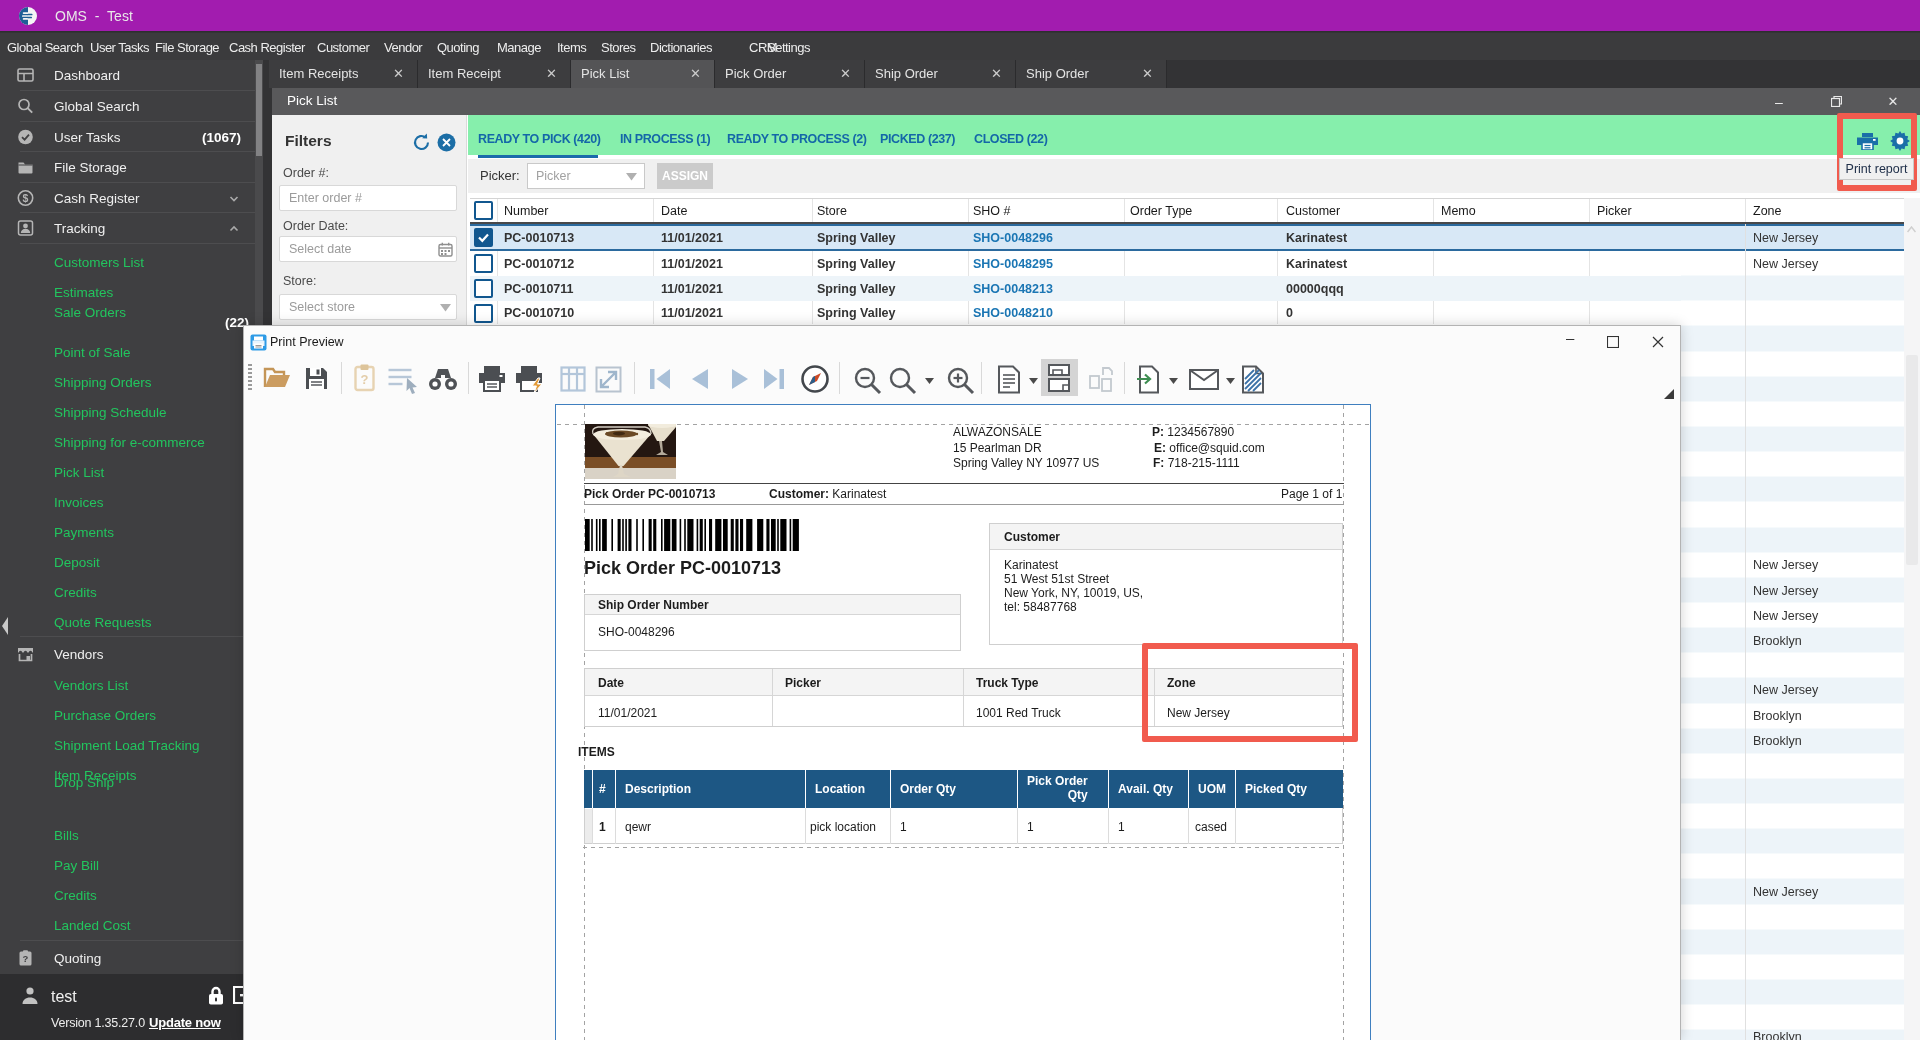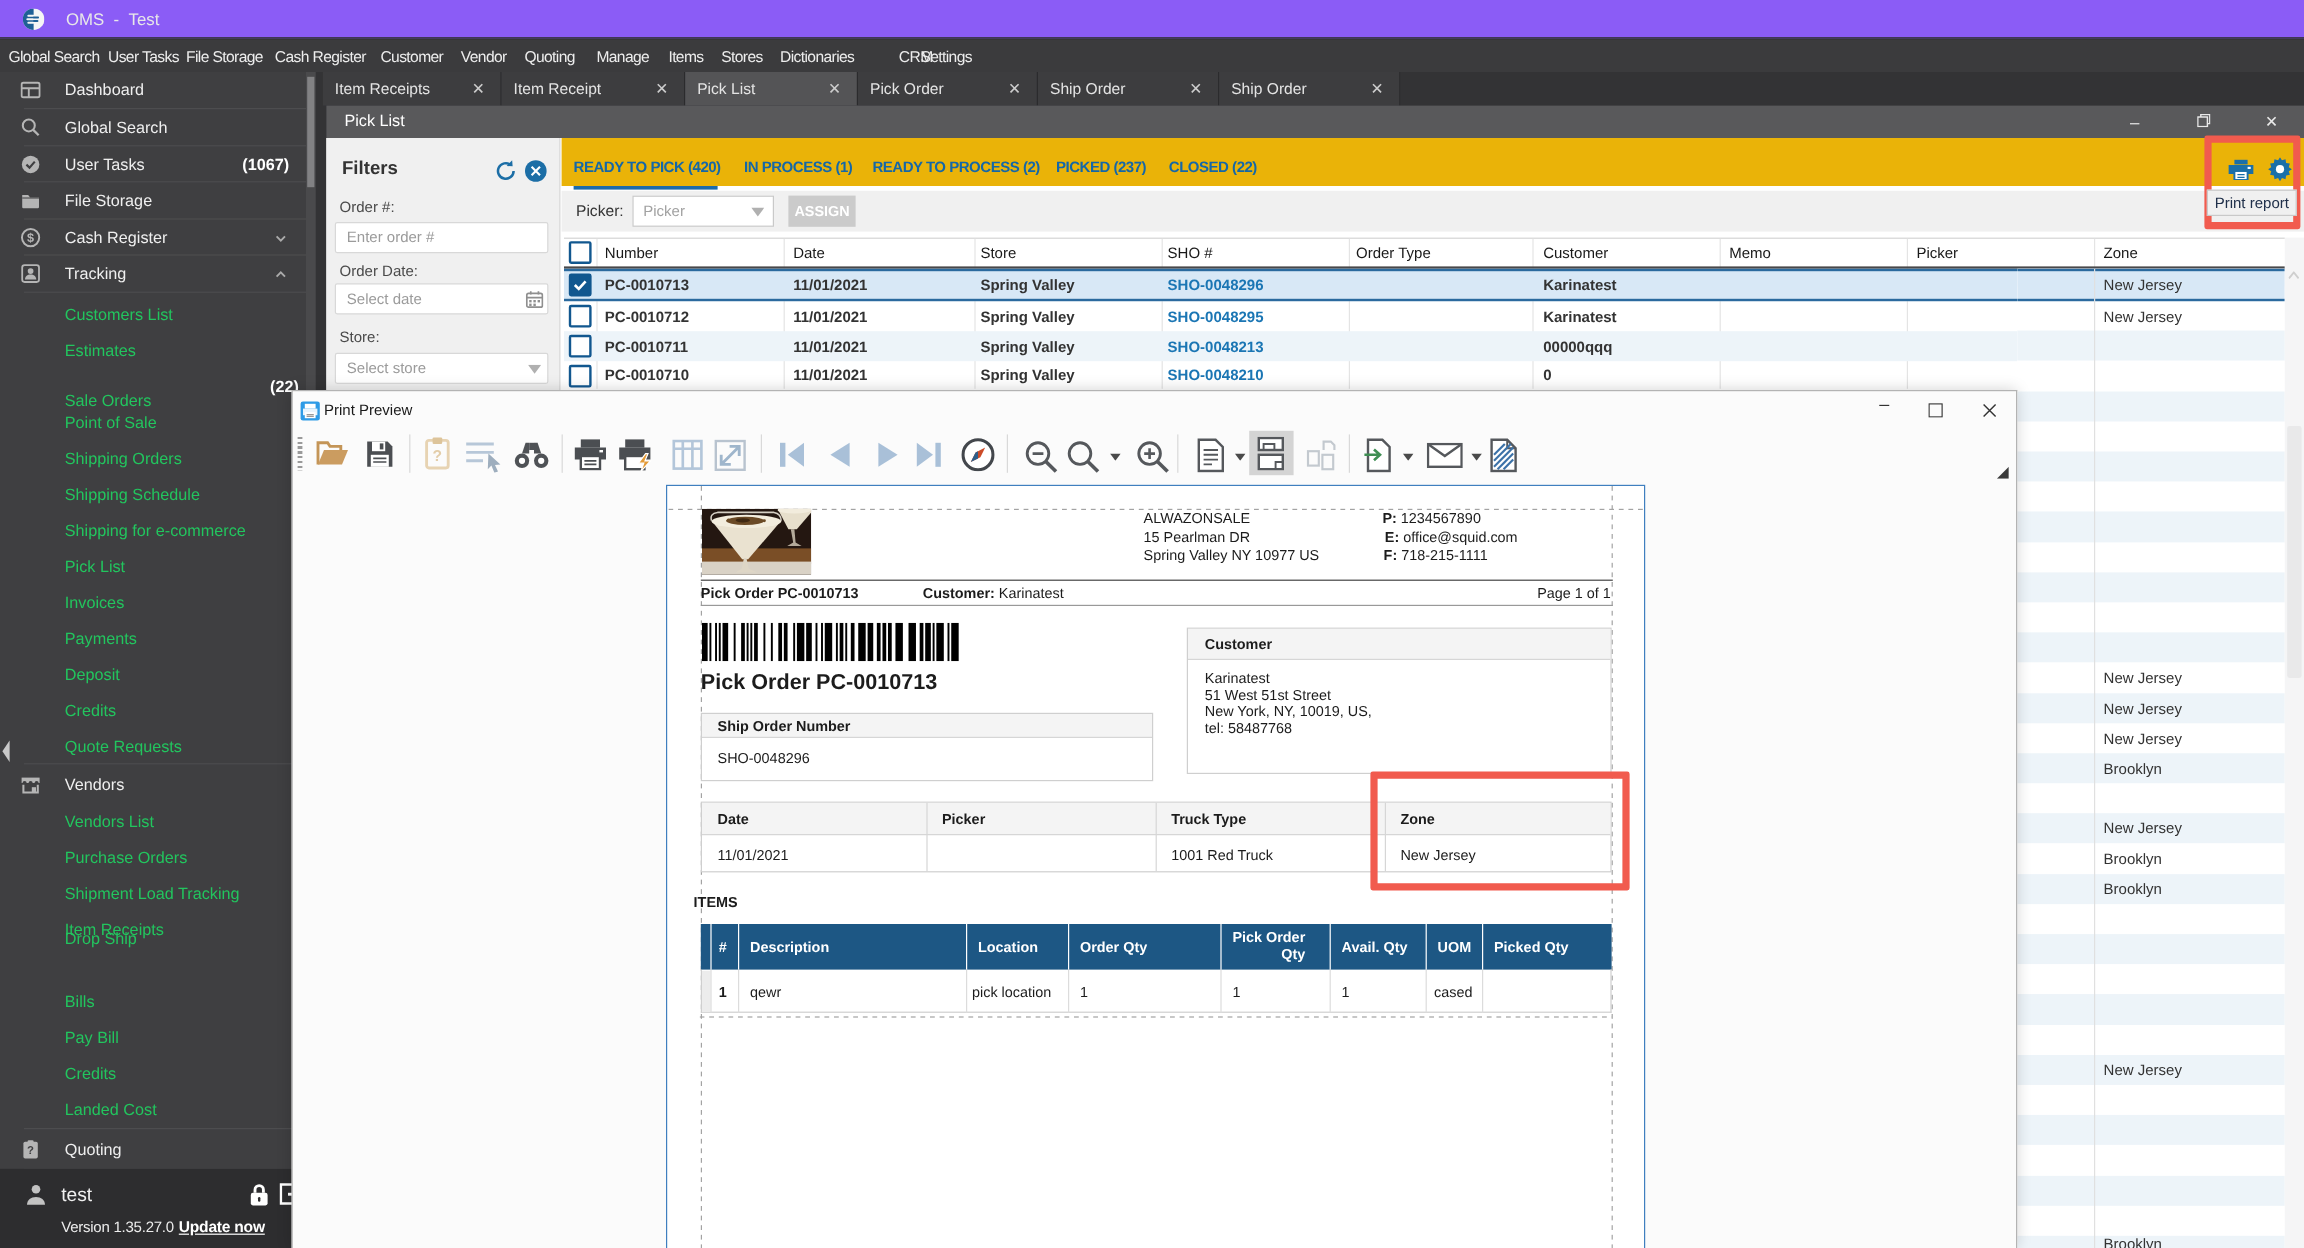--- a/index.html
+++ b/index.html
@@ -1,21 +1,21 @@
 <!DOCTYPE html>
 <html><head>
 <meta charset="utf-8">
 <style>
 * { margin:0; padding:0; box-sizing:border-box; }
 html,body { width:1920px; height:1040px; overflow:hidden; }
 body { font-family:"Liberation Sans", sans-serif; }
 .app { position:relative; width:1920px; height:1040px; background:#333335; overflow:hidden; }
 .abs { position:absolute; }
 
-.titlebar { position:absolute; left:0; top:0; width:1920px; height:32px; background:#8b5cf6; border-bottom:1px solid #2e2e30; }
+.titlebar { position:absolute; left:0; top:0; width:1920px; height:32px; background:#a21caf; border-bottom:1px solid #2e2e30; }
 .apptitle { position:absolute; left:55px; top:8px; font-size:14px; color:#e8e8e8; }
 .menubar { position:absolute; left:0; top:33px; width:1920px; height:27px; background:#3b3b3d; }
 .menubar span { position:absolute; top:7px; font-size:13px; color:#ededed; }
 
 .sidebar { position:absolute; left:0; top:60px; width:263px; height:980px; background:#3f3f41; }
 .srow { position:absolute; left:0; width:255px; }
 .srow .txt { position:absolute; left:54px; top:50%; transform:translateY(-50%); font-size:13.5px; color:#efefef; }
 .srow .cnt { position:absolute; right:14px; top:50%; transform:translateY(-50%); font-size:13.5px; font-weight:bold; color:#fff; }
 .srow .ico { position:absolute; left:17px; top:50%; transform:translateY(-50%); width:17px; height:17px; }
 .ssep { position:absolute; left:20px; width:235px; height:1px; background:#4d4d4f; }
@@ -35,21 +35,21 @@
 .winhdr .t { position:absolute; left:15px; top:5px; font-size:13.5px; color:#fff; }
 .winbtn { position:absolute; top:0; width:46px; height:27px; color:#e9e9e9; text-align:center; }
 .wincontent { position:absolute; left:272px; top:115px; width:1648px; height:925px; background:#fff; }
 
 .filters { position:absolute; left:0px; top:0px; width:195px; height:925px; background:#f0f0f0; border-right:1px solid #dadada; }
 .filters .hd { position:absolute; left:13px; top:17px; font-size:15.5px; font-weight:bold; color:#333; }
 .flabel { position:absolute; left:11px; font-size:12.5px; color:#4a4a4a; }
 .finput { position:absolute; left:7px; width:178px; height:26px; background:#fff; border:1px solid #d8d8d8; border-radius:2px; }
 .finput .ph { position:absolute; left:9px; top:5px; font-size:12.5px; color:#9b9b9b; }
 
-.ctabs { position:absolute; left:196px; top:0; width:1452px; height:40px; background:#eab308; }
+.ctabs { position:absolute; left:196px; top:0; width:1452px; height:40px; background:#86efac; }
 .ctab { position:absolute; top:17px; font-size:12.5px; font-weight:bold; color:#1467a8; white-space:nowrap; letter-spacing:-0.4px; }
 .cunder { position:absolute; left:206px; top:40px; height:3px; background:#1b6bab; }
 .pickerrow { position:absolute; left:196px; top:44px; width:1452px; height:34px; background:#f0f0f0; }
 
 .grid-top { position:absolute; left:470px; top:198px; width:1434px; background:#fff; }
 .gh { position:absolute; top:0; height:26px; font-size:12.5px; color:#191919; }
 .vline { position:absolute; background:#d9d9d9; width:1px; }
 .row { position:absolute; left:0; width:1434px; height:25px; font-size:12.5px; color:#333; }
 .cell { position:absolute; top:50%; transform:translateY(-50%); white-space:nowrap;font-weight:bold; }
 .link { color:#1b76b4; }
@@ -161,21 +161,21 @@
           <path d="M3.8 13.5 c0-2.7 2.1-4.3 4.7-4.3 s4.7 1.6 4.7 4.3 Z" fill="#b5b5b5"></path>
         </svg>
     <span class="txt">Tracking</span>
     <svg class="chev" style="top:10px" viewBox="0 0 12 12">
           <path d="M2.5 7.5 L6 4 L9.5 7.5" fill="none" stroke="#aaa" stroke-width="1.6"></path>
         </svg>
       </div>
   <div class="ssep" style="top:183px"></div>
   <div class="ssub" style="top:202px">Customers List</div>
   <div class="ssub" style="top:232px">Estimates</div>
-  <div class="ssub" style="top:274px">Sale Orders</div>
+  <div class="ssub" style="top:252px">Sale Orders</div>
   <div class="abs" style="right:14px;top:262px;transform:translateY(-50%);font-size:13.5px;font-weight:bold;color:#fff">(22)</div>
   <div class="ssub" style="top:292px">Point of Sale</div>
   <div class="ssub" style="top:322px">Shipping Orders</div>
   <div class="ssub" style="top:352px">Shipping Schedule</div>
   <div class="ssub" style="top:382px">Shipping for e-commerce</div>
   <div class="ssub" style="top:412px">Pick List</div>
   <div class="ssub" style="top:442px">Invoices</div>
   <div class="ssub" style="top:472px">Payments</div>
   <div class="ssub" style="top:502px">Deposit</div>
   <div class="ssub" style="top:532px">Credits</div>

